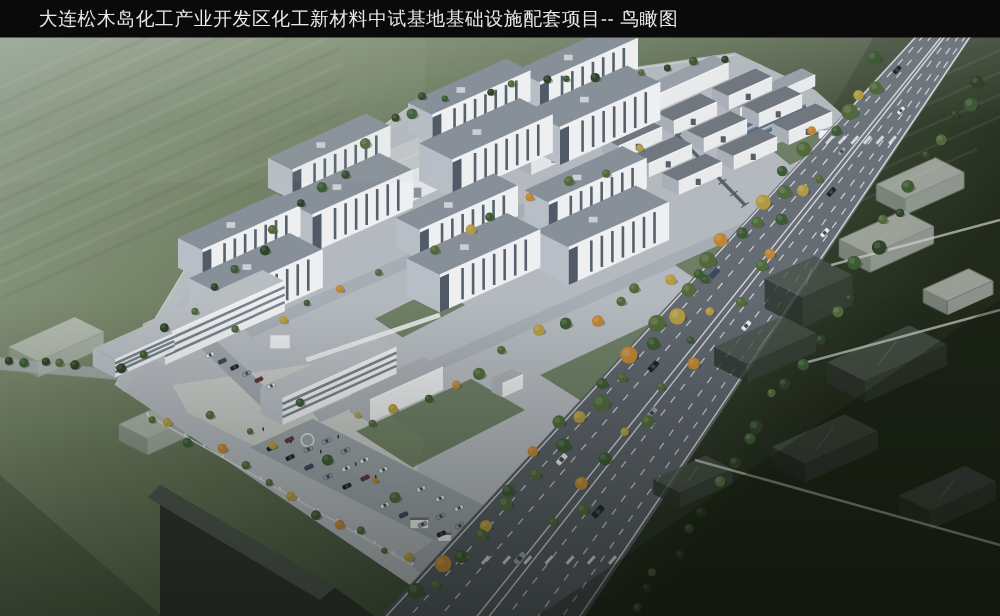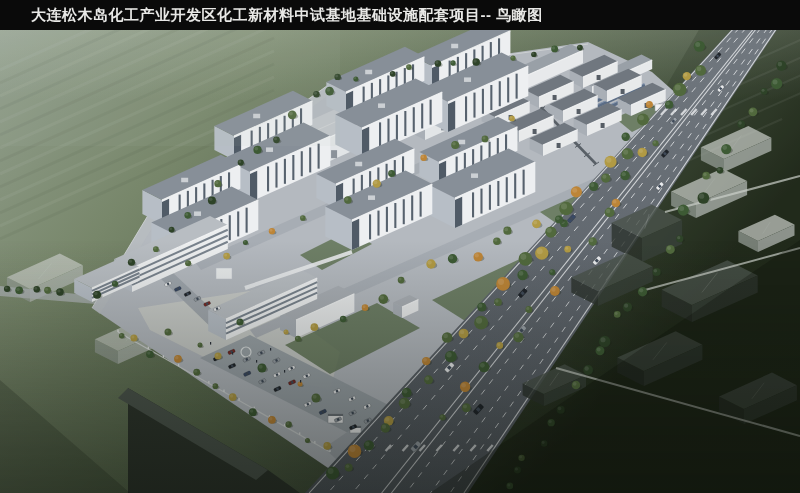--- a/index.html
+++ b/index.html
@@ -1,20 +1,20 @@
 <!DOCTYPE html>
 <html><head>
 <meta charset="utf-8">
 <style>
   html,body{margin:0;padding:0;background:#111;}
   .stage{position:relative;width:800px;height:493px;overflow:hidden;background:#55624a;
          font-family:"Liberation Sans", sans-serif;}
   .title-bar{position:absolute;left:0;top:0;width:800px;height:30px;z-index:5;
              display:flex;align-items:center;}
-  .title-text{padding-left:31px;font-size:15px;font-weight:700;letter-spacing:.5px;
+  .title-text{padding-left:31px;font-size:15px;font-weight:400;letter-spacing:.5px;
               white-space:nowrap;}
   svg{position:absolute;left:0;top:0;}
 </style>
 </head>
 <body>
 
 <div class="stage">
   <svg id="scene" width="800" height="493" viewBox="0 0 800 493">
       <defs>
         <linearGradient id="fg" gradientUnits="userSpaceOnUse" x1="0" y1="28" x2="520" y2="493">

